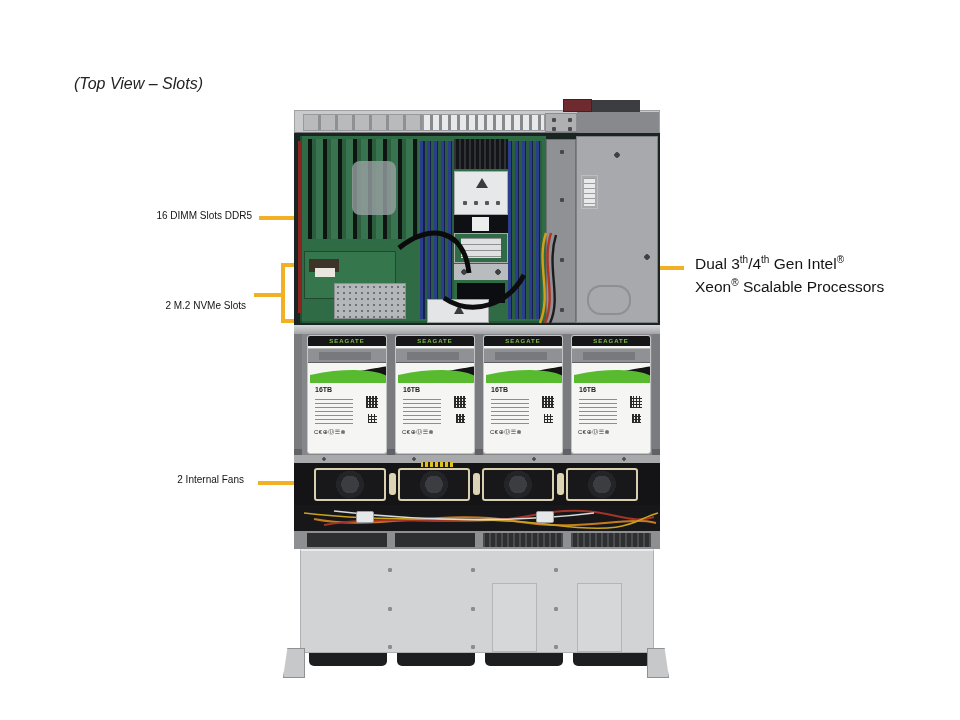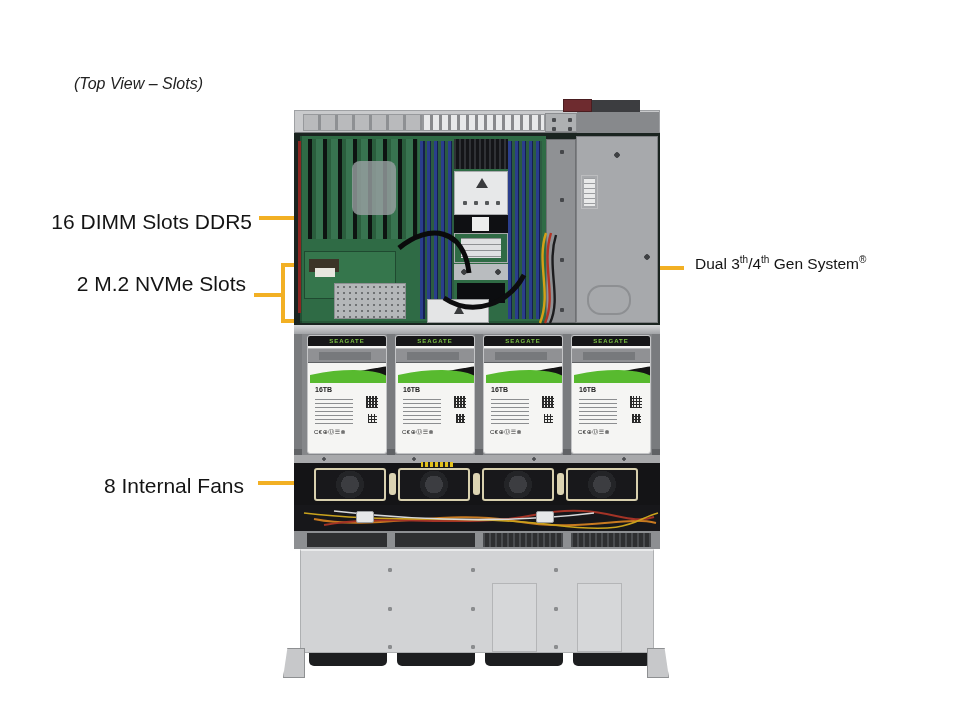--- a/index.html
+++ b/index.html
@@ -1,21 +1,21 @@
 <!DOCTYPE html>
 <html><head>
 <meta charset="utf-8">
 <style>
   * { margin:0; padding:0; box-sizing:border-box; }
   html,body { width:960px; height:720px; background:#ffffff; font-family:"Liberation Sans", sans-serif; }
   .page { position:relative; width:960px; height:720px; background:#fff; overflow:hidden; }
 
   
   .title { position:absolute; left:74px; top:75px; font-style:italic; font-size:16px; color:#222; }
-  .callout-label { position:absolute; font-size:21px; color:#141414; white-space:nowrap; text-align:left; }
+  .callout-label { position:absolute; font-size:10px; color:#141414; white-space:nowrap; text-align:left; }
   .cpu-label { position:absolute; left:695px; top:250px; font-size:15.5px; color:#141414; line-height:19px; white-space:nowrap; }
   .cpu-label sup { font-size:10px; }
 
   
   .cline { position:absolute; background:#F2B024; }
 
   
   .server { position:absolute; left:294px; top:110px; width:366px; height:568px; }
   .abs { position:absolute; }
 
@@ -117,25 +117,26 @@
   svg.cables { position:absolute; pointer-events:none; }
 </style>
 </head>
 <body>
 
 <div class="page">
 
   <div class="title">(Top View – Slots)</div>
 
   <div class="callout-label" style="right:708px; top:210px;">16 DIMM Slots DDR5</div>
-  <div class="callout-label" style="right:714px; top:272px;">2 M.2 NVMe Slots</div>
-  <div class="callout-label" style="right:716px; top:474px;">8 Internal Fans</div>
+  <div class="callout-label" style="right:714px; top:300px;">2 M.2 NVMe Slots</div>
+  <div class="callout-label" style="right:716px; top:474px;">2 Internal Fans</div>
 
   <div class="cpu-label">
-    <div><span>Dual 3</span><sup>th</sup><span>/4</span><sup>th</sup><span> Gen System</span><sup>®</sup></div>
+    <div><span>Dual 3</span><sup>th</sup><span>/4</span><sup>th</sup><span> Gen Intel</span><sup>®</sup></div>
+    <div><span>Xeon</span><sup>®</sup><span> Scalable Processors</span></div>
   </div>
 
   <div class="cline" style="left:259px; top:216px; width:168px; height:4px;"></div>
 
   <div class="cline" style="left:254px; top:293px; width:29px; height:4px;"></div>
   <div class="cline" style="left:281px; top:263px; width:4px; height:60px;"></div>
   <div class="cline" style="left:281px; top:263px; width:45px; height:4px;"></div>
   <div class="cline" style="left:281px; top:319px; width:45px; height:4px;"></div>
 
   <div class="cline" style="left:492px; top:221px; width:165px; height:4px;"></div>

